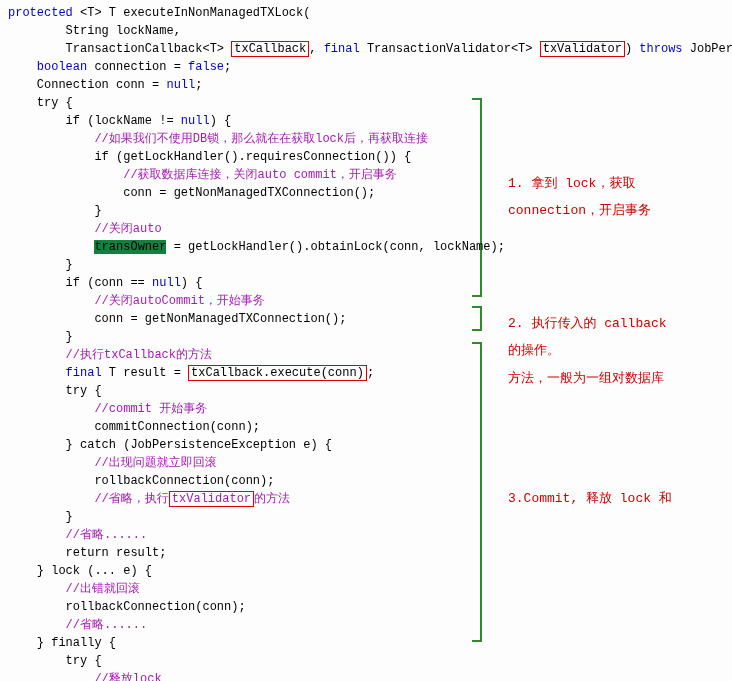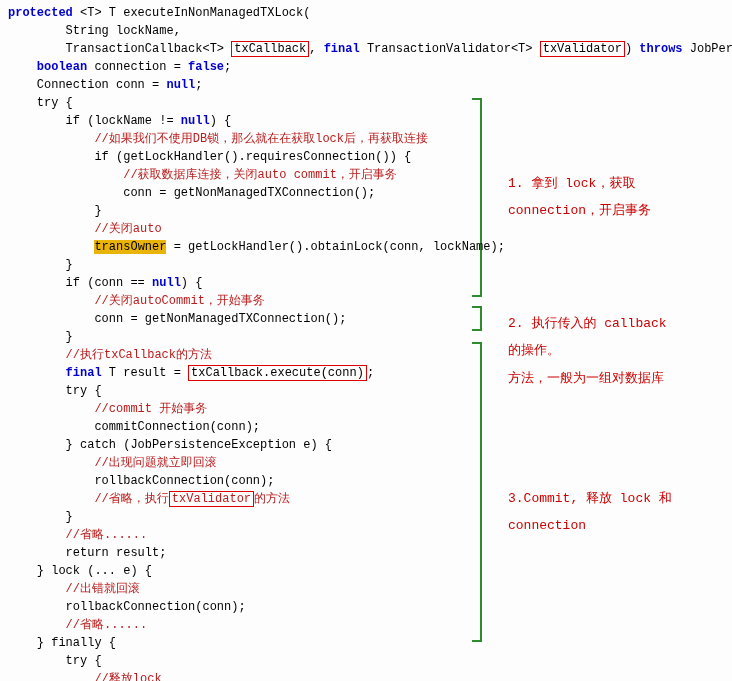--- a/index.html
+++ b/index.html
@@ -12,23 +12,23 @@
     color: #000;
     position: relative;
     width: 732px;
     box-sizing: border-box;
   }
   .code {
     white-space: pre;
     position: relative;
     z-index: 2;
   }
-  .kw { color: #0000d0; font-weight: bold; }
-  .cm { color: #b91c1c; }
-  .hl-bg { background: #eab308; }
+  .kw { color: #0000d0; font-weight: normal; }
+  .cm { color: #a21caf; }
+  .hl-bg { background: #15803d; }
   .box-red { border: 1px solid #d00; padding: 0 2px; }
   .ann-red { color: #c00; font-family: Liberation Mono, monospace; font-size: 13px; }
 
   
   .bracket {
     position: absolute;
     border: 2px solid #2e8b2e;
     border-left: none;
     width: 8px;
     z-index: 1;
@@ -97,14 +97,13 @@
   <div>1. 拿到 lock，获取</div>
   <div>connection，开启事务</div>
 </div>
 <div class="annotation ann-red" style="top:310px; left:508px; line-height:2.1;">
   <div>2. 执行传入的 callback</div>
   <div>的操作。</div>
   <div>方法，一般为一组对数据库</div>
 </div>
 <div class="annotation ann-red" style="top:485px; left:508px; line-height:2.1;">
   <div>3.Commit, 释放 lock 和</div>
-  <div>connection</div>
 </div>
 
 </body></html>

